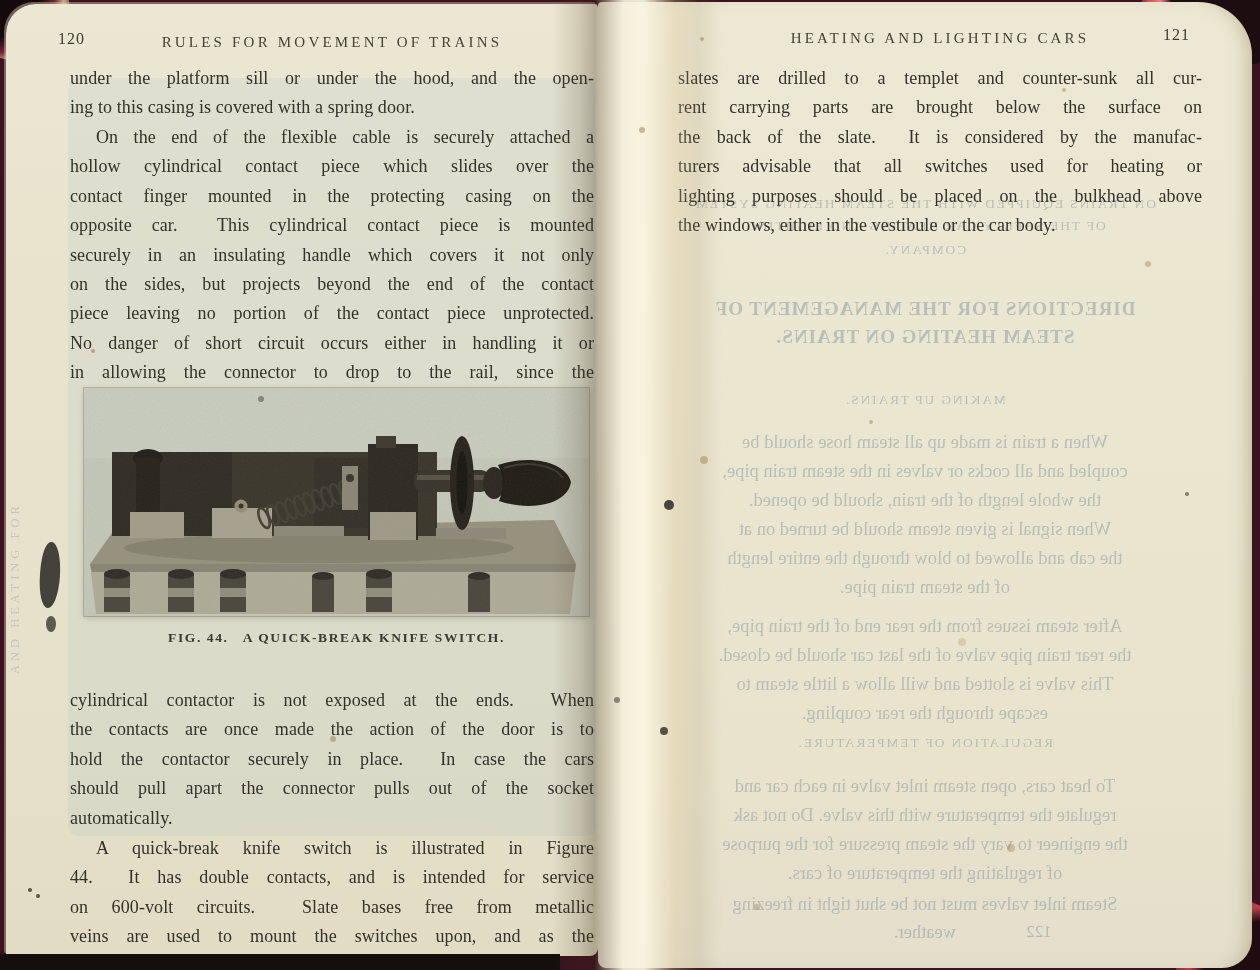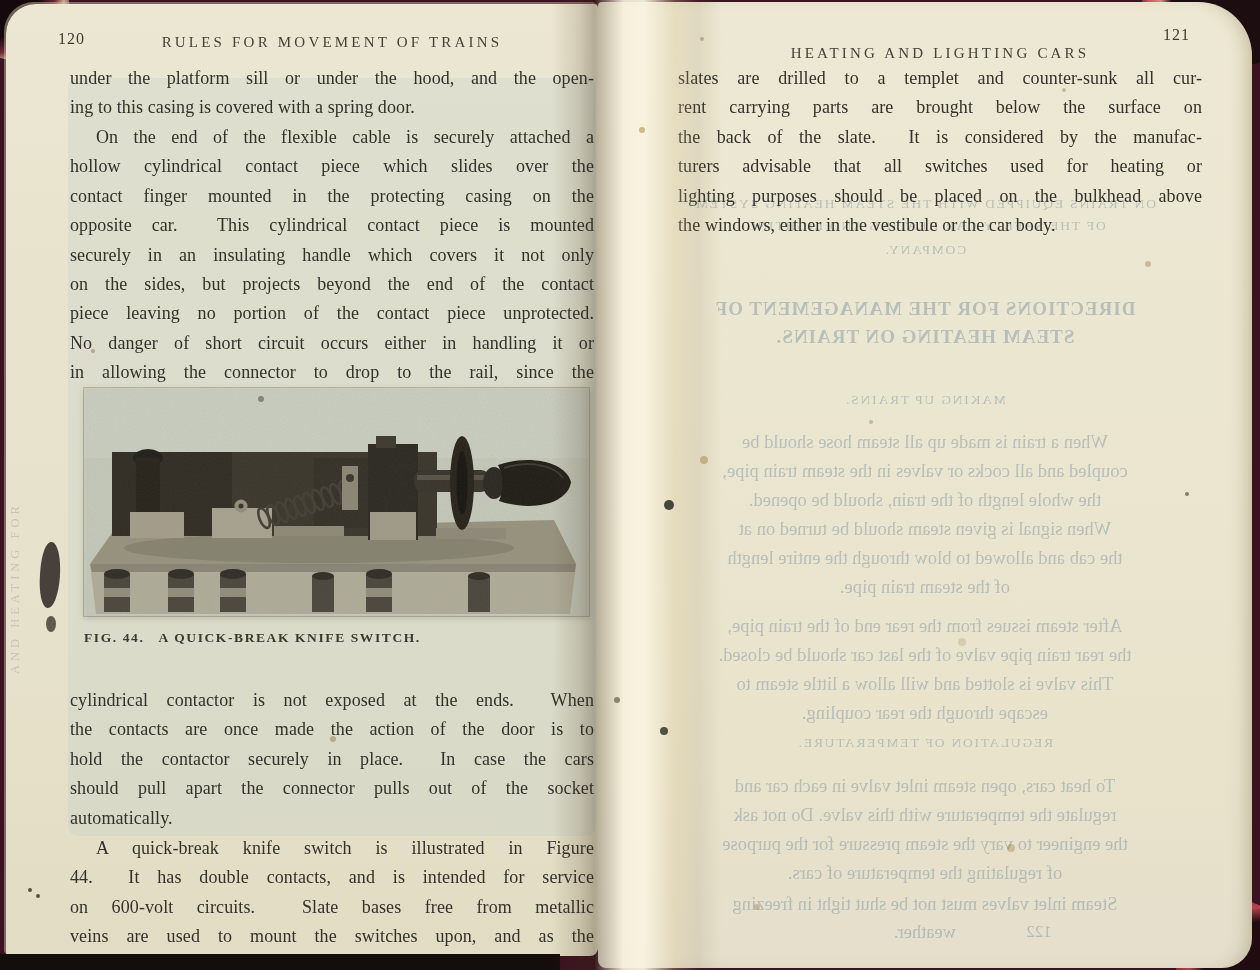--- a/index.html
+++ b/index.html
@@ -55,21 +55,21 @@
         background:#34302a;opacity:.9;transform:rotate(4deg);}
   .blob2{position:absolute;left:40px;top:612px;width:10px;height:16px;border-radius:50%;background:#3c382f;opacity:.8;}
   .edge-ghost{position:absolute;left:2px;top:270px;height:400px;writing-mode:vertical-rl;
       transform:rotate(180deg);font-size:12.5px;letter-spacing:4px;color:rgba(110,136,150,.30);
       filter:blur(.4px);}
 
   
   .photo{position:absolute;left:78px;top:384px;width:505px;height:228px;
          box-shadow:0 0 0 1px rgba(70,70,58,.25), 0 2px 6px rgba(80,75,55,.25);}
   .photo svg{display:block;width:100%;height:100%;}
-  .figcap{position:absolute;left:78px;top:626px;width:505px;text-align:left;font-size:13.5px;
+  .figcap{position:absolute;left:78px;top:626px;width:505px;text-align:center;font-size:13.5px;
           font-weight:600;letter-spacing:1.6px;color:#3a3933;white-space:pre-wrap;}
 
   
   .bleed{position:absolute;left:50px;top:0;width:554px;height:966px;transform:scaleX(-1);
          color:#7e95a2;opacity:.48;filter:blur(.5px);pointer-events:none;}
   .gline{position:absolute;width:100%;text-align:center;font-size:18.5px;line-height:29px;}
   .ghead{position:absolute;width:100%;text-align:center;font-size:13.5px;letter-spacing:1.8px;}
   .gtitle{position:absolute;width:100%;text-align:center;font-size:19px;font-weight:700;letter-spacing:1px;}
   .gpage{position:absolute;left:133px;top:920px;width:60px;text-align:center;font-size:17px;}
 </style>
@@ -229,21 +229,21 @@
       <div class="gline" style="top:770px;">To heat cars, open steam inlet valve in each car and</div>
       <div class="gline" style="top:799px;">regulate the temperature with this valve.  Do not ask</div>
       <div class="gline" style="top:828px;">the engineer to vary the steam pressure for the purpose</div>
       <div class="gline" style="top:857px;">of regulating the temperature of cars.</div>
       <div class="gline" style="top:888px;">Steam inlet valves must not be shut tight in freezing</div>
       <div class="gline" style="top:916px;">weather.</div>
       <div class="gpage">122</div>
     </div>
 
     <span class="pageno" style="right:62px;top:24px;margin-left:35px;">121</span>
-    <div class="runhead col-r" style="top:28px;position:absolute;margin-top:15px;">HEATING AND LIGHTING CARS</div>
+    <div class="runhead col-r" style="top:28px;position:absolute;">HEATING AND LIGHTING CARS</div>
 
     <div class="para col-r" style="top:62px;">
       <div class="bl">slates are drilled to a templet and counter-sunk all cur-</div>
       <div class="bl">rent carrying parts are brought below the surface on</div>
       <div class="bl">the back of the slate.  It is considered by the manufac-</div>
       <div class="bl">turers advisable that all switches used for heating or</div>
       <div class="bl">lighting purposes should be placed on the bulkhead above</div>
       <div class="bl last">the windows, either in the vestibule or the car body.</div>
     </div>
   </div>

